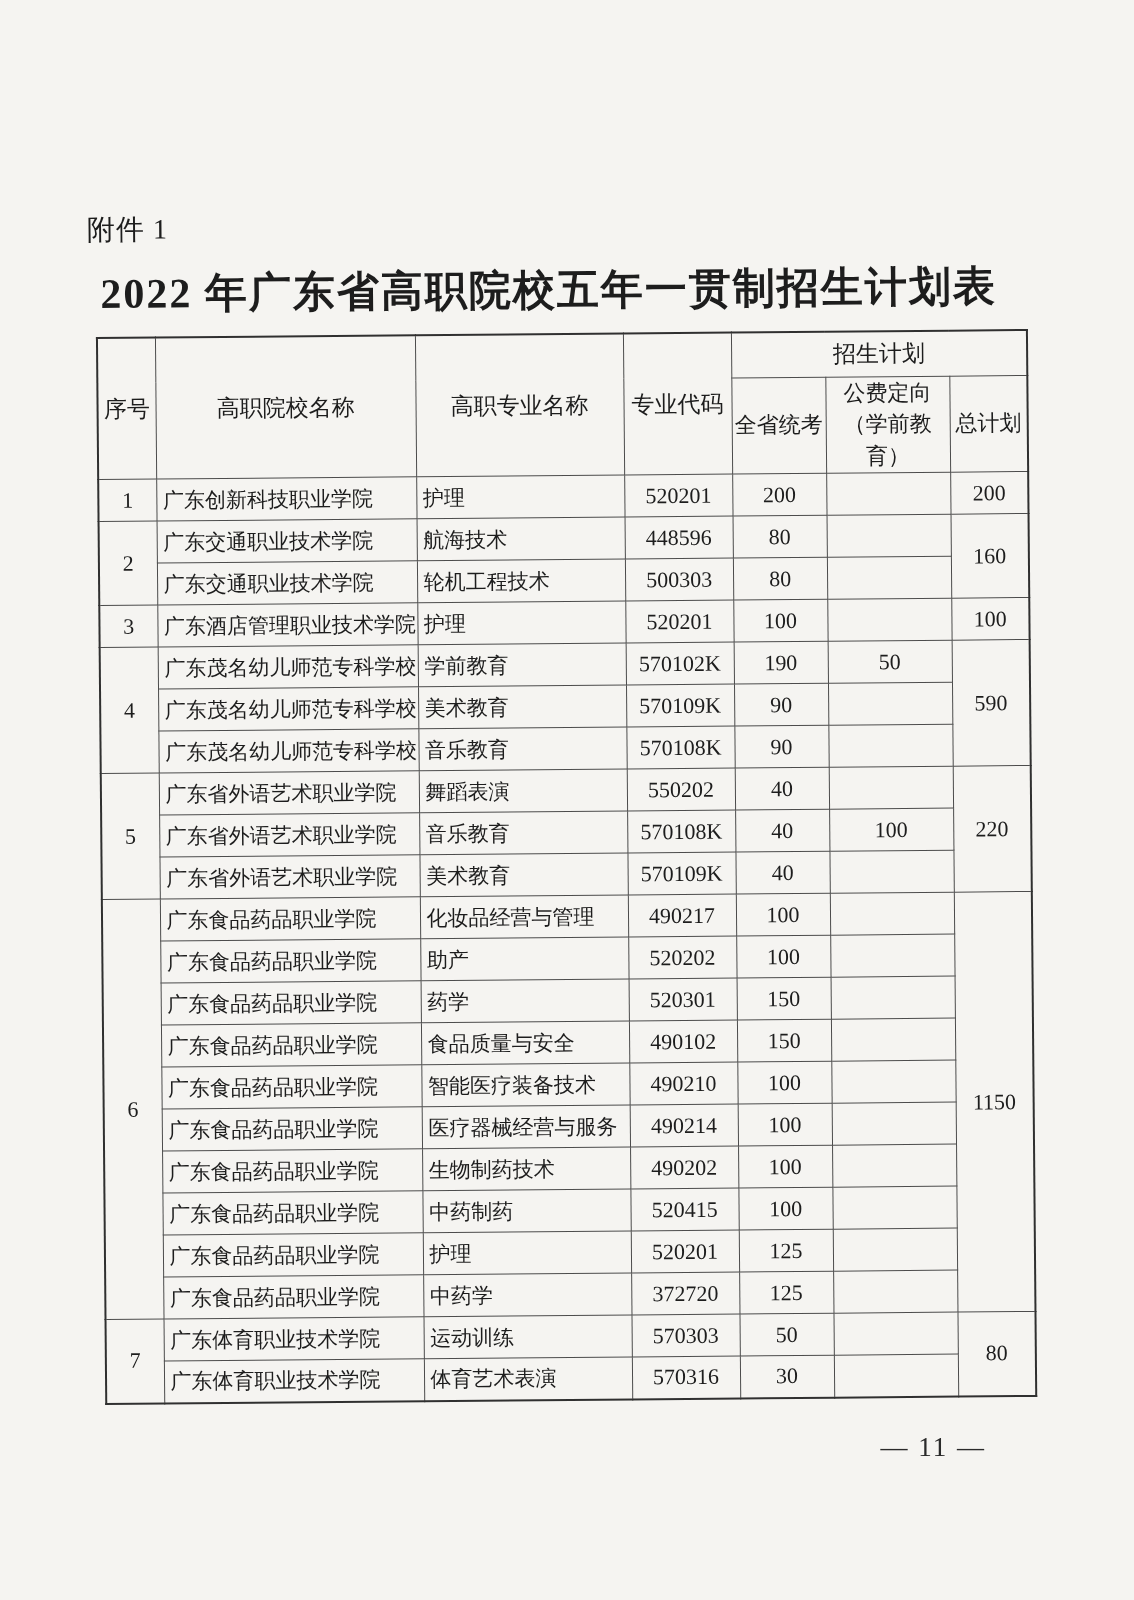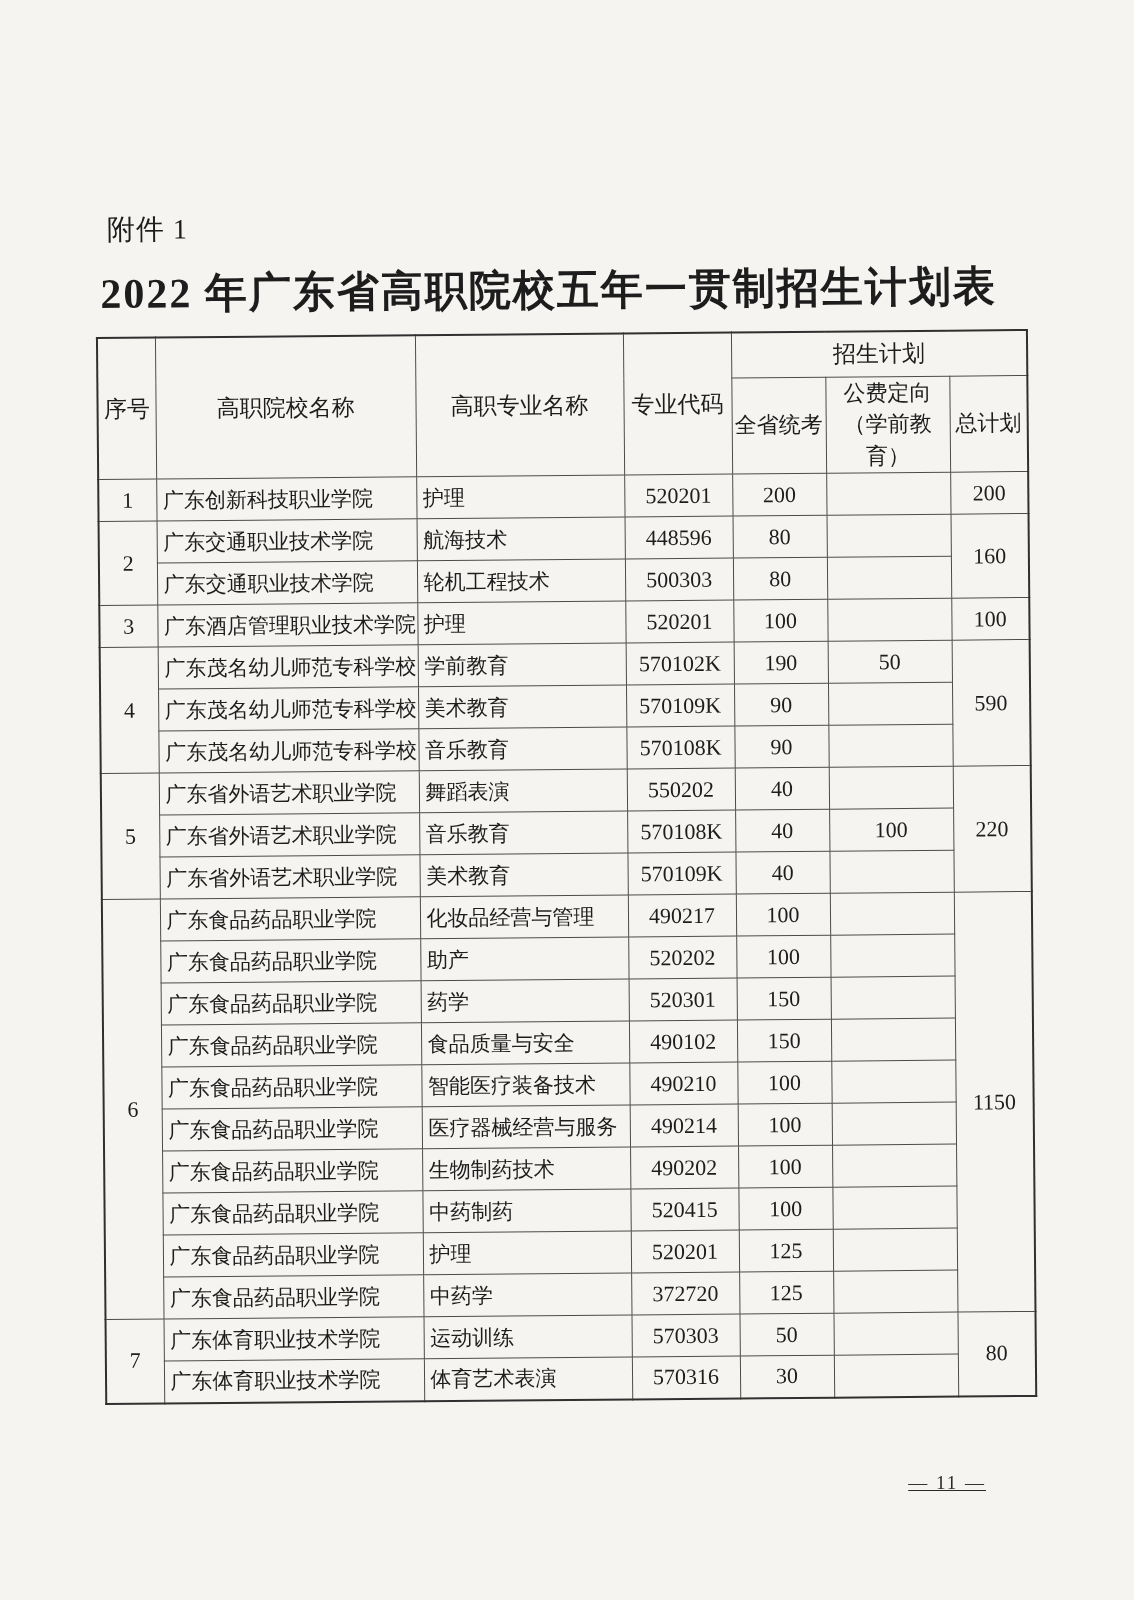--- a/index.html
+++ b/index.html
@@ -12,21 +12,21 @@
     font-family: "Liberation Serif", "DejaVu Serif", serif;
   }
   .scan {
     position: absolute;
     inset: 0;
     transform: rotate(-0.5deg);
     transform-origin: 50% 50%;
   }
   .attachment {
     position: absolute;
-    left: 112px;
+    left: 92px;
     top: 207px;
     font-size: 28px;
     letter-spacing: 1px;
   }
   .title {
     position: absolute;
     left: 0;
     top: 262px;
     width: 100%;
     text-align: center;
@@ -60,27 +60,26 @@
   tbody td { height: 42px; font-size: 22px; }
   td.cell-college, td.cell-major {
     text-align: left;
     padding-left: 6px;
     white-space: nowrap;
     font-size: 21px;
   }
   td.cell-seq, td.cell-total { font-size: 22px; }
   .pagenum {
     position: absolute;
-    top: 1472px;
+    top: 1432px;
     right: 148px;
-    font-size: 19px;
+    font-size: 27px;
     letter-spacing: 2px;
     color: #2a2a2a;
     white-space: nowrap;
-    text-decoration: underline;
   }
 </style>
 </head>
 <body>
 
 <div class="page">
   <div class="scan">
 
     <div class="attachment">附件 1</div>
 

